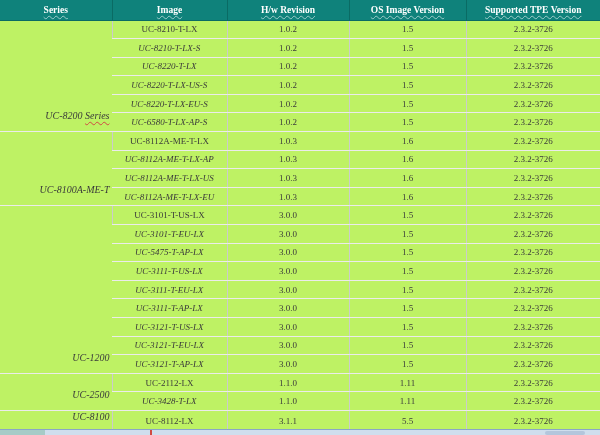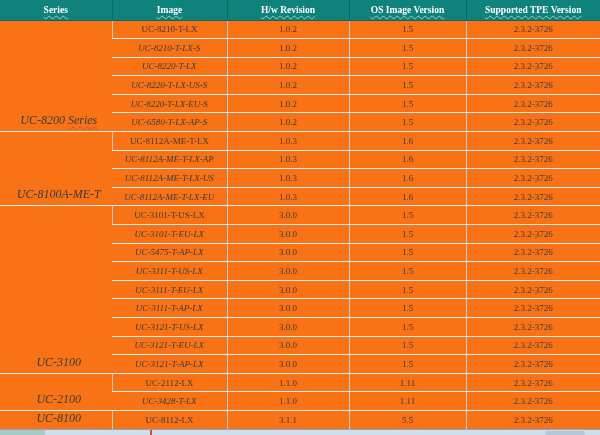--- a/index.html
+++ b/index.html
@@ -3,21 +3,21 @@
 <meta charset="utf-8">
 <style>
   :root{
     --header-bg:#0f827b; --header-text:#ffffff; --header-divider:#0a6b64;
     --row-text:#3a3a3a; --col-border:#cbcbcb; --row-border:#ebebeb;
     --squiggle-red:#d04a42; --bottom-bar-bg:#cfdeed; --bottom-bar-line:#8aa6c6;
     --bottom-bar-teal:#a6cbc7; --bottom-bar-thumb:#b3c6dc;
   }
   *{margin:0;padding:0;box-sizing:border-box;}
   body{background:#ffffff;font-family:"Liberation Serif","DejaVu Serif",serif;}
-  .page{position:relative;width:600px;height:435px;background:#f97316;overflow:hidden;}
+  .page{position:relative;width:600px;height:435px;background:#bef264;overflow:hidden;}
   table{width:600px;border-collapse:collapse;table-layout:fixed;}
   col.c-series{width:112px;} col.c-model{width:115px;} col.c-hw{width:122px;}
   col.c-os{width:117px;} col.c-tpe{width:134px;}
   thead th{
     height:20px;background:var(--header-bg);color:var(--header-text);
     font-size:9.5px;font-weight:bold;text-align:center;vertical-align:middle;
     border-left:1px solid var(--header-divider);
     border-bottom:1px solid var(--header-divider);
   }
   thead th:first-child{border-left:none;}
@@ -26,22 +26,22 @@
     text-decoration-thickness:1px;text-underline-offset:2px;
   }
   tbody td{
     height:18.6px;font-size:9px;color:var(--row-text);text-align:center;
     vertical-align:middle;border-left:1px solid var(--col-border);
     border-bottom:1px solid var(--row-border);
     white-space:nowrap;overflow:hidden;
   }
   tbody td:first-child{border-left:none;font-style:italic;}
   tbody td.series{
-    text-align:center;vertical-align:bottom;padding:0 2px 3px 8px;
-    font-size:12px;border-bottom:1px solid var(--row-border);
+    text-align:right;vertical-align:bottom;padding:0 2px 10px 8px;
+    font-size:10px;border-bottom:1px solid var(--row-border);
   }
   .squiggle{
     text-decoration:underline wavy var(--squiggle-red);
     text-decoration-thickness:1px;text-underline-offset:2px;
   }
   .bottom-bar{
     position:absolute;left:0;bottom:0;width:600px;height:6px;
     background:var(--bottom-bar-bg);border-top:1px solid var(--bottom-bar-line);
   }
   .bottom-bar .teal-seg{position:absolute;left:0;top:0;width:45px;height:100%;background:var(--bottom-bar-teal);}
@@ -126,21 +126,21 @@
           <td>1.6</td>
           <td>2.3.2-3726</td>
         </tr>
         <tr>
           <td>UC-8112A-ME-T-LX-EU</td>
           <td>1.0.3</td>
           <td>1.6</td>
           <td>2.3.2-3726</td>
         </tr>
         <tr>
-          <td class="series" rowspan="9">UC-3100</td>
+          <td class="series" rowspan="9">UC-1200</td>
           <td>UC-3101-T-US-LX</td>
           <td>3.0.0</td>
           <td>1.5</td>
           <td>2.3.2-3726</td>
         </tr>
         <tr>
           <td>UC-3101-T-EU-LX</td>
           <td>3.0.0</td>
           <td>1.5</td>
           <td>2.3.2-3726</td>
@@ -181,21 +181,21 @@
           <td>1.5</td>
           <td>2.3.2-3726</td>
         </tr>
         <tr>
           <td>UC-3121-T-AP-LX</td>
           <td>3.0.0</td>
           <td>1.5</td>
           <td>2.3.2-3726</td>
         </tr>
         <tr>
-          <td class="series" rowspan="2">UC-2100</td>
+          <td class="series" rowspan="2">UC-2500</td>
           <td>UC-2112-LX</td>
           <td>1.1.0</td>
           <td>1.11</td>
           <td>2.3.2-3726</td>
         </tr>
         <tr>
           <td>UC-3428-T-LX</td>
           <td>1.1.0</td>
           <td>1.11</td>
           <td>2.3.2-3726</td>

